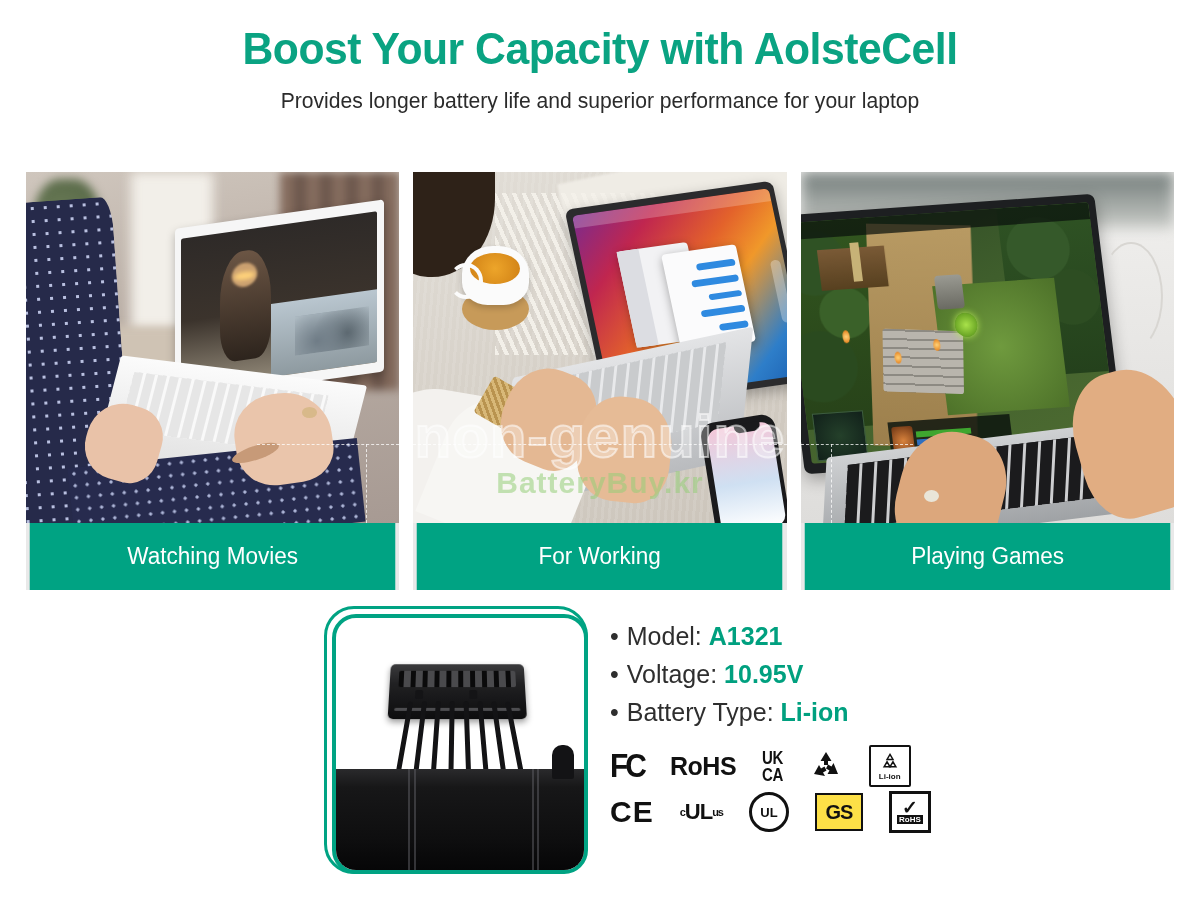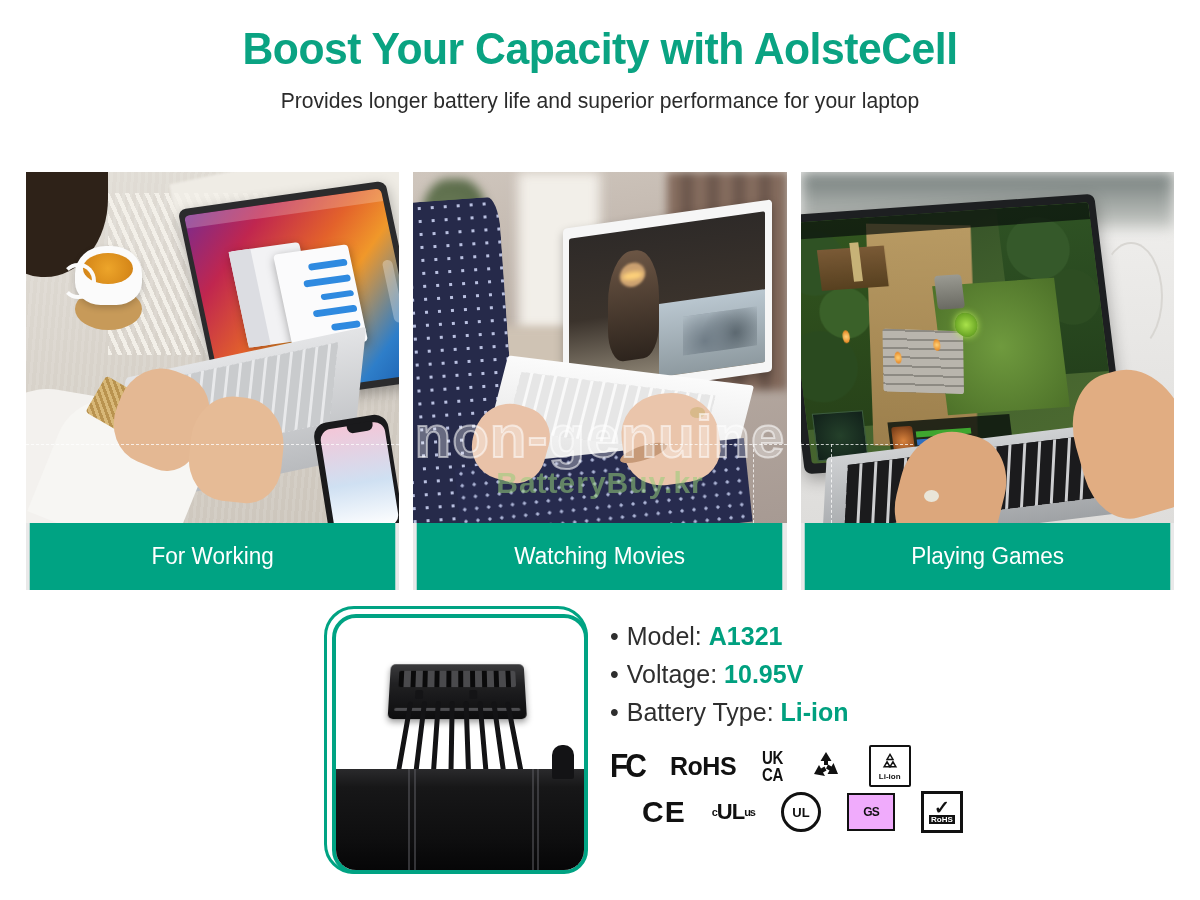--- a/index.html
+++ b/index.html
@@ -270,89 +270,48 @@
     margin-right:26px;
   }
   .c-fcc{font-size:30px;letter-spacing:-3px;font-family:"Liberation Sans",sans-serif;transform:scaleY(1.1);}
   .c-rohs{font-size:25px;letter-spacing:-.5px;}
   .c-ukca{font-size:15px;line-height:14px;letter-spacing:-.5px;text-align:left;transform:scaleY(1.25);}
   .c-liion{
     width:38px;height:38px;border:2px solid #111;border-radius:2px;
     display:flex;flex-direction:column;align-items:center;justify-content:center;
   }
   .c-liion .lbl{font-size:8px;margin-top:1px;}
-  .c-ce{font-size:30px;letter-spacing:1px;margin-left:32px;}
+  .c-ce{font-size:30px;letter-spacing:1px;}
   .c-ul-box{font-size:22px;letter-spacing:-1px;}
   .c-ulcircle{
     width:34px;height:34px;border:3px solid #111;border-radius:50%;
     display:flex;align-items:center;justify-content:center;font-size:13px;
   }
   .c-gs{
-    width:44px;height:34px;background:#f0abfc;border:2px solid #111;
+    width:44px;height:34px;background:#fde047;border:2px solid #111;
     display:flex;align-items:center;justify-content:center;
-    color:#111;font-size:12px;letter-spacing:-1px;text-align:center;
+    color:#111;font-size:20px;letter-spacing:-1px;text-align:center;
   }
   .c-rohs-check{
     width:36px;height:36px;border:3px solid #111;
     display:flex;flex-direction:column;align-items:center;justify-content:center;
   }
   .c-rohs-check .tick{font-size:19px;line-height:15px;}
   .c-rohs-check .lbl{font-size:8px;background:#111;color:#fff;padding:0 2px;}
   .recycle{width:34px;height:32px;}
 </style>
 </head>
 <body>
 
 <div class="header">
   <div class="title">Boost Your Capacity with AolsteCell</div>
   <div class="subtitle">Provides longer battery life and superior performance for your laptop</div>
 </div>
 
 <div class="photo-row">
-
-  <div class="photo-card">
-    <div class="photo p2">
-      <div class="table"></div>
-      <div class="rug"></div>
-        <div class="fringe"></div>
-      <div class="head"></div>
-        <div class="shoulder"></div>
-      <div class="coaster"></div>
-        <div class="cup"></div>
-        <div class="tea"></div>
-        <div class="handle"></div>
-
-      <div class="lid"></div>
-      <div class="scr">
-        <div class="menubar"></div>
-        <div class="win1">
-            <div class="side"></div>
-          </div>
-        <div class="win2">
-          <div class="bub" style="top:14%;width:52%;"></div>
-          <div class="bub" style="top:30%;width:62%;"></div>
-          <div class="bub" style="top:46%;width:44%;"></div>
-          <div class="bub" style="top:62%;width:58%;"></div>
-          <div class="bub" style="top:78%;width:38%;"></div>
-        </div>
-        <div class="dock"></div>
-      </div>
-      <div class="base"></div>
-        <div class="keys2"></div>
-      <div class="sleeve"></div>
-      <div class="watch"></div>
-      <div class="h1"></div>
-        <div class="h2"></div>
-      <div class="phone"></div>
-        <div class="phone-scr"></div>
-        <div class="notch"></div>
-      <div class="dash-h" style="top:272px;left:0;"></div>
-    </div>
-    <div class="caption">For Working</div>
-  </div>
 
   <div class="photo-card">
     <div class="photo p1">
       <div class="bg-plant"></div>
         <div class="bg-win"></div>
         <div class="bg-col"></div>
         <div class="bg-rail"></div>
       <div class="person"></div>
       <div class="lap-lid"></div>
       <div class="lap-screen">
@@ -366,20 +325,61 @@
         <div class="keys"></div>
       <div class="lapcloth"></div>
       <div class="hand-l"></div>
         <div class="hand-r"></div>
       <div class="ring"></div>
         <div class="bracelet"></div>
       <div class="dash-h" style="top:272px;left:62%;"></div>
       <div class="dash-v" style="left:91%;top:272px;"></div>
     </div>
     <div class="caption">Watching Movies</div>
+  </div>
+
+  <div class="photo-card">
+    <div class="photo p2">
+      <div class="table"></div>
+      <div class="rug"></div>
+        <div class="fringe"></div>
+      <div class="head"></div>
+        <div class="shoulder"></div>
+      <div class="coaster"></div>
+        <div class="cup"></div>
+        <div class="tea"></div>
+        <div class="handle"></div>
+
+      <div class="lid"></div>
+      <div class="scr">
+        <div class="menubar"></div>
+        <div class="win1">
+            <div class="side"></div>
+          </div>
+        <div class="win2">
+          <div class="bub" style="top:14%;width:52%;"></div>
+          <div class="bub" style="top:30%;width:62%;"></div>
+          <div class="bub" style="top:46%;width:44%;"></div>
+          <div class="bub" style="top:62%;width:58%;"></div>
+          <div class="bub" style="top:78%;width:38%;"></div>
+        </div>
+        <div class="dock"></div>
+      </div>
+      <div class="base"></div>
+        <div class="keys2"></div>
+      <div class="sleeve"></div>
+      <div class="watch"></div>
+      <div class="h1"></div>
+        <div class="h2"></div>
+      <div class="phone"></div>
+        <div class="phone-scr"></div>
+        <div class="notch"></div>
+      <div class="dash-h" style="top:272px;left:0;"></div>
+    </div>
+    <div class="caption">For Working</div>
   </div>
 
   <div class="photo-card">
     <div class="photo p3">
       <div class="desk"></div>
         <div class="blur-top"></div>
       <div class="lid3"></div>
       <div class="scr3">
         <div class="g-treeL"></div>
           <div class="g-treeR"></div>

